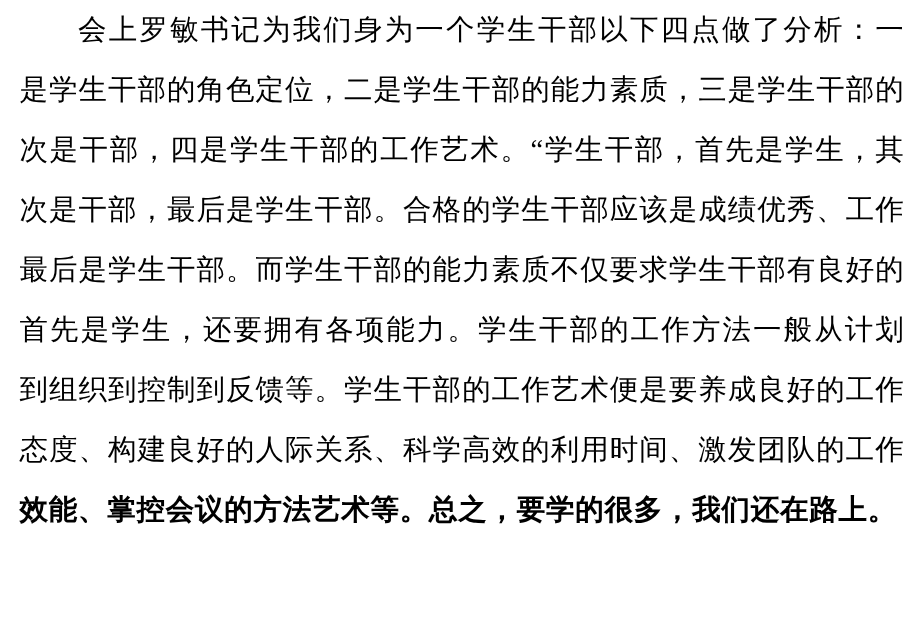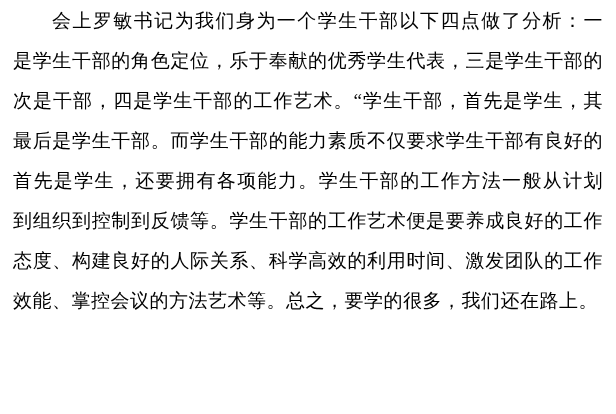--- a/index.html
+++ b/index.html
@@ -25,27 +25,29 @@
     text-align: justify;
     text-align-last: justify;
     letter-spacing: 0.5px;
   }
   .text-line.indent {
     text-indent: 39px;
   }
   .text-line.last {
     text-align: left;
     text-align-last: left;
+    font-weight: bold;
   }
 </style>
 </head>
 <body>
 
 <div class="page">
   <div class="text-line indent">会上罗敏书记为我们身为一个学生干部以下四点做了分析：一</div>
-  <div class="text-line">是学生干部的角色定位，乐于奉献的优秀学生代表，三是学生干部的</div>
+  <div class="text-line">是学生干部的角色定位，二是学生干部的能力素质，三是学生干部的</div>
   <div class="text-line">次是干部，四是学生干部的工作艺术。“学生干部，首先是学生，其</div>
+  <div class="text-line">次是干部，最后是学生干部。合格的学生干部应该是成绩优秀、工作</div>
   <div class="text-line">最后是学生干部。而学生干部的能力素质不仅要求学生干部有良好的</div>
   <div class="text-line">首先是学生，还要拥有各项能力。学生干部的工作方法一般从计划</div>
   <div class="text-line">到组织到控制到反馈等。学生干部的工作艺术便是要养成良好的工作</div>
   <div class="text-line">态度、构建良好的人际关系、科学高效的利用时间、激发团队的工作</div>
   <div class="text-line last">效能、掌控会议的方法艺术等。总之，要学的很多，我们还在路上。</div>
 </div>
 
 </body></html>

